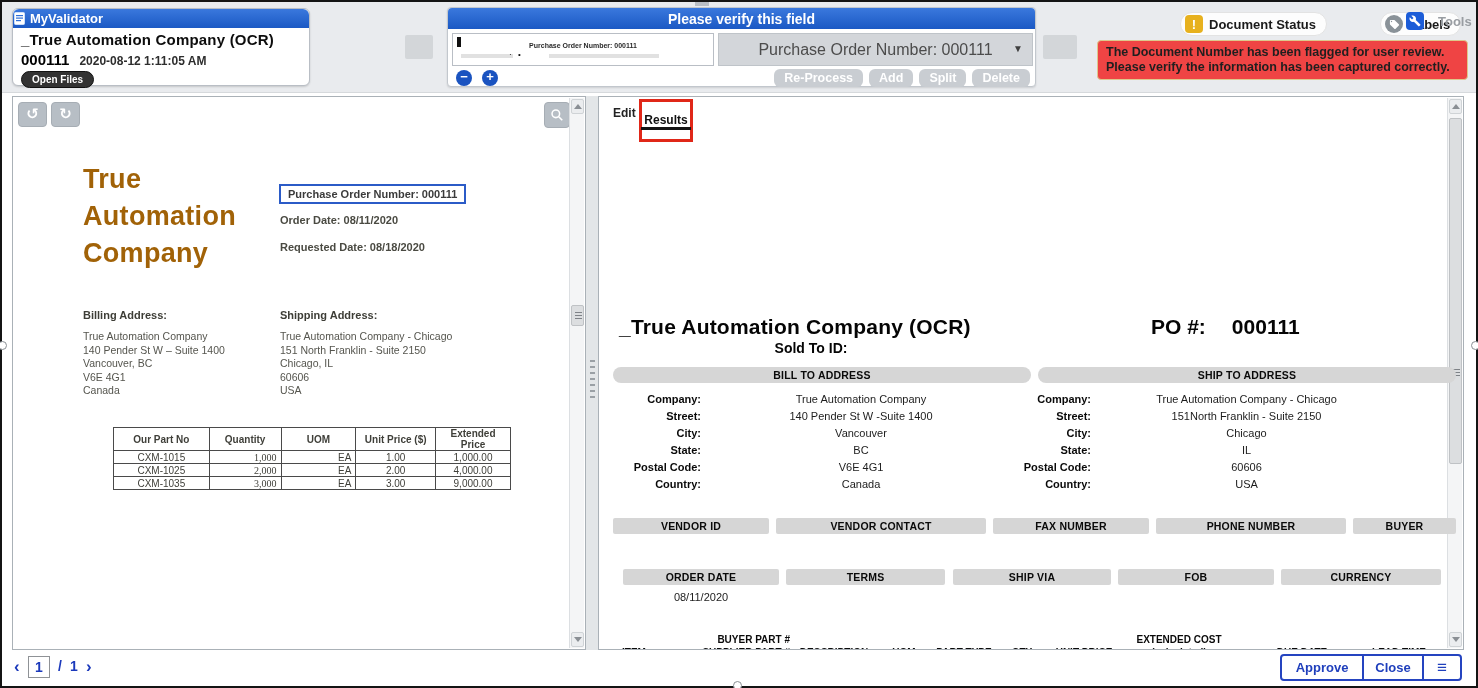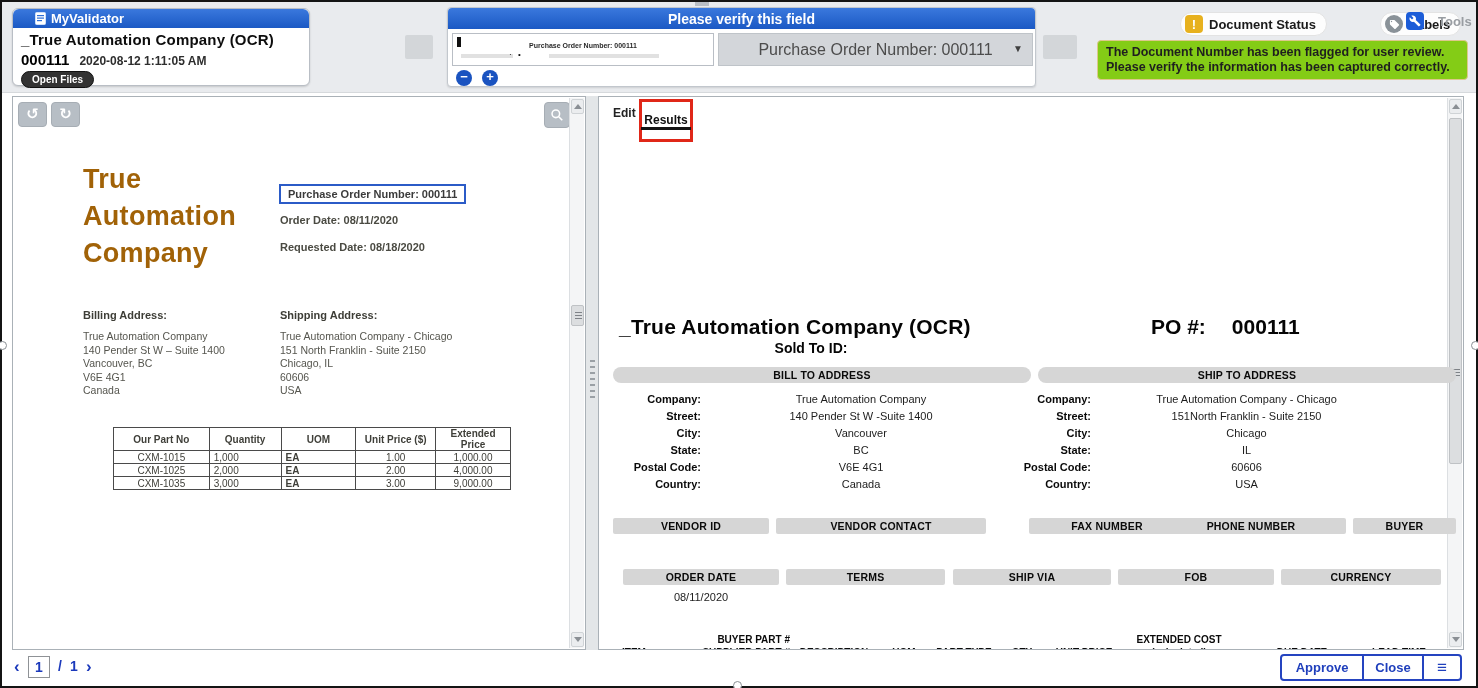--- a/index.html
+++ b/index.html
@@ -18,21 +18,21 @@
   #toolbar { left: 0; top: 0; width: 1474px; height: 91px; background: #e9ebee; border-bottom: 1px solid #d6d9dc; }
 
   .blue-head {
     background: linear-gradient(#3a78dd, #1b59c4);
     color: #fff; font-weight: bold;
     border-top-left-radius: 6px; border-top-right-radius: 6px;
     display: flex; align-items: center;
   }
   
   #mv-card { left: 10px; top: 6px; width: 298px; height: 78px; background: #fff; border: 1px solid #b9bec5; border-radius: 6px; box-shadow: 0 1px 2px rgba(0,0,0,.15); }
-  #mv-head { height: 19px; font-size: 13px; padding-left: 22px; gap: 5px; text-align: center; }
+  #mv-head { height: 19px; font-size: 13px; padding-left: 1px; gap: 5px; text-align: center; }
   #mv-body { padding: 3px 8px 0 8px; }
   #mv-doc-title { font-size: 15px; font-weight: bold; color: #0d0d0d; letter-spacing: .2px; }
   #mv-line2 { margin-top: 3px; display: flex; align-items: baseline; gap: 10px; }
   #mv-doc-number { font-size: 15px; font-weight: bold; color: #000; }
   #mv-doc-time { font-size: 12px; font-weight: bold; color: #2e2e2e; }
   #open-files { margin-top: 3px; display: inline-block; background: #333333; color: #fff; font-size: 10px; font-weight: bold; padding: 2px 10px; border-radius: 9px; border: 1px solid #111; cursor: pointer; }
 
   
   .ghost-sq { background: #d3d6d9; border-radius: 2px; }
 
@@ -52,21 +52,21 @@
   .gray-btn { background: #c9cdd2; color: #fff; font-size: 12.5px; font-weight: bold; border-radius: 6px; padding: 2px 10px; text-align: center; cursor: pointer; }
 
   
   .status-pill { top: 10px; height: 24px; background: #fdfdfd; border: 1px solid #e3e3e3; border-radius: 12px; display: flex; align-items: center; gap: 6px; padding: 0 10px 0 4px; cursor: pointer; }
   .status-pill span { font-size: 13px; font-weight: bold; color: #1a1a1a; }
   .icon-sq { width: 18px; height: 18px; border-radius: 4px; display: flex; align-items: center; justify-content: center; }
   #icon-exclaim { background: #e7b11e; color: #fff; font-weight: bold; font-size: 13px; }
   #icon-tag { background: #8a9298; border-radius: 50%; }
   #icon-wrench { background: #1c5dd8; }
   #tools-label { font-size: 13px; font-weight: bold; color: #999da2; }
-  #notice { left: 1095px; top: 38px; width: 371px; height: 40px; background: #84cc16; border: 1px solid #ddc88c; border-radius: 4px; padding: 4px 8px; }
+  #notice { left: 1095px; top: 38px; width: 371px; height: 40px; background: #ef4444; border: 1px solid #ddc88c; border-radius: 4px; padding: 4px 8px; }
   .notice-line { font-size: 12.5px; font-weight: bold; color: #1f1f1f; line-height: 15px; white-space: nowrap; }
 
   
   .panel { background: #fff; border: 1px solid #aab1b7; }
   #left-panel { left: 10px; top: 94px; width: 574px; height: 554px; }
   #splitter { left: 584px; top: 94px; width: 12px; height: 554px; background: #e3e6e8; cursor: col-resize; }
   #splitter-grip { left: 4px; top: 264px; width: 5px; height: 40px;
     background: repeating-linear-gradient(#9aa0a5 0 2px, transparent 2px 6px); }
   #right-panel { left: 596px; top: 94px; width: 866px; height: 554px; overflow: hidden; }
 
@@ -84,21 +84,21 @@
 
   
   #doc-company { left: 70px; top: 64px; font-size: 27px; font-weight: bold; color: #a16207; line-height: 37px; letter-spacing: .3px; }
   #doc-pobox { left: 266px; top: 87px; border: 2px solid #2b5bc7; padding: 2px 7px; font-size: 11px; font-weight: bold; color: #3b3b3b; background: #fff; }
   .doc-field { left: 267px; font-size: 11px; font-weight: bold; color: #4a4a42; }
   .doc-addr-head { font-size: 11px; font-weight: bold; color: #3d3d36; }
   .doc-addr { font-size: 10.5px; color: #55554e; line-height: 13.5px; margin-top: 9px; }
   #doc-table { left: 70px; top: 330px; width: 398px; border-collapse: collapse; margin-left: 30px; }
   #doc-table th, #doc-table td { border: 1px solid #4a4a4a; font-size: 10px; color: #3f3f39; height: 13px; padding: 0 4px; }
   #doc-table th { font-weight: bold; text-align: center; }
-  .td-c { text-align: center; } .td-r { text-align: left; } .td-l { text-align: left; font-weight: bold; }
+  .td-c { text-align: center; } .td-r { text-align: right; font-family: Liberation Serif, serif; } .td-l { text-align: right; }
 
   
   #tab-edit { left: 14px; top: 9px; font-size: 12px; font-weight: bold; color: #222; cursor: pointer; }
   #results-annotation { left: 40px; top: 2px; width: 54px; height: 43px; border: 3px solid #e02718; background: #fff; display: flex; align-items: center; justify-content: center; }
   #tab-results { font-size: 12px; font-weight: bold; color: #111; border-bottom: 3px solid #141414; padding: 1px 3px 0 3px; cursor: pointer; }
 
   #res-title { left: 20px; top: 218px; font-size: 21px; font-weight: bold; color: #050505; letter-spacing: .2px; }
   #res-po { left: 552px; top: 218px; font-size: 21px; font-weight: bold; color: #050505; display: flex; gap: 26px; }
   #res-soldto { left: 112px; top: 243px; width: 200px; text-align: center; font-size: 14px; font-weight: bold; color: #050505; }
   .gray-bar { position: absolute; height: 16px; background: #d6d6d6; border-radius: 8px; display: flex; align-items: center; justify-content: center; font-size: 10.5px; font-weight: bold; color: #0a0a0a; letter-spacing: .2px; }
@@ -159,20 +159,26 @@
         <div class="abs snippet-faint" style="left:8px;bottom:7px;width:52px;"></div>
         <div class="abs snippet-faint" style="left:96px;bottom:7px;width:110px;"></div>
         <div id="snippet-dots" class="abs">· •</div>
       </div>
       <div id="field-dropdown" class="abs">
         <span id="field-dropdown-value">Purchase Order Number: 000111</span>
         <span id="field-caret">▼</span>
       </div>
       <div class="abs zoom-circle" style="left:8px;top:62px;">−</div>
       <div class="abs zoom-circle" style="left:34px;top:62px;">+</div>
+      <div id="verify-actions" class="abs">
+        <div class="gray-btn">Re-Process</div>
+        <div class="gray-btn">Add</div>
+        <div class="gray-btn">Split</div>
+        <div class="gray-btn">Delete</div>
+      </div>
     </div>
 
     <div class="abs status-pill" style="left:1178px;">
       <div class="icon-sq" id="icon-exclaim">!</div>
       <span>Document Status</span>
     </div>
     <div class="abs status-pill" style="left:1378px;">
       <div class="icon-sq" id="icon-tag">
         <svg width="11" height="11" viewBox="0 0 24 24">
             <path fill="#fff" d="M21.41 11.58l-9-9C12.05 2.22 11.55 2 11 2H4c-1.1 0-2 .9-2 2v7c0 .55.22 1.05.59 1.42l9 9c.36.36.86.58 1.41.58.55 0 1.05-.22 1.41-.59l7-7c.37-.36.59-.86.59-1.41 0-.55-.23-1.06-.59-1.42zM5.5 7C4.67 7 4 6.33 4 5.5S4.67 4 5.5 4 7 4.67 7 5.5 6.33 7 5.5 7z"></path>
@@ -344,21 +350,21 @@
     <div class="addr-value" style="left:500px;top:330px;width:295px;">Chicago</div>
     <div class="addr-label" style="left:380px;top:347px;width:112px;">State:</div>
     <div class="addr-value" style="left:500px;top:347px;width:295px;">IL</div>
     <div class="addr-label" style="left:380px;top:364px;width:112px;">Postal Code:</div>
     <div class="addr-value" style="left:500px;top:364px;width:295px;">60606</div>
     <div class="addr-label" style="left:380px;top:381px;width:112px;">Country:</div>
     <div class="addr-value" style="left:500px;top:381px;width:295px;">USA</div>
 
     <div class="gray-bar" style="left:14px;top:421px;width:156px;border-radius:2px;">VENDOR ID</div>
     <div class="gray-bar" style="left:177px;top:421px;width:210px;border-radius:2px;">VENDOR CONTACT</div>
-    <div class="gray-bar" style="left:394px;top:421px;width:156px;border-radius:2px;margin-left:36px;">FAX NUMBER</div>
+    <div class="gray-bar" style="left:394px;top:421px;width:156px;border-radius:2px;">FAX NUMBER</div>
     <div class="gray-bar" style="left:557px;top:421px;width:190px;border-radius:2px;">PHONE NUMBER</div>
     <div class="gray-bar" style="left:754px;top:421px;width:103px;border-radius:2px;">BUYER</div>
 
     <div class="gray-bar" style="left:24px;top:472px;width:156px;border-radius:2px;">ORDER DATE</div>
     <div class="gray-bar" style="left:187px;top:472px;width:159px;border-radius:2px;">TERMS</div>
     <div class="gray-bar" style="left:354px;top:472px;width:158px;border-radius:2px;">SHIP VIA</div>
     <div class="gray-bar" style="left:519px;top:472px;width:156px;border-radius:2px;">FOB</div>
     <div class="gray-bar" style="left:682px;top:472px;width:160px;border-radius:2px;">CURRENCY</div>
     <div id="order-date-value" class="abs">08/11/2020</div>
 

